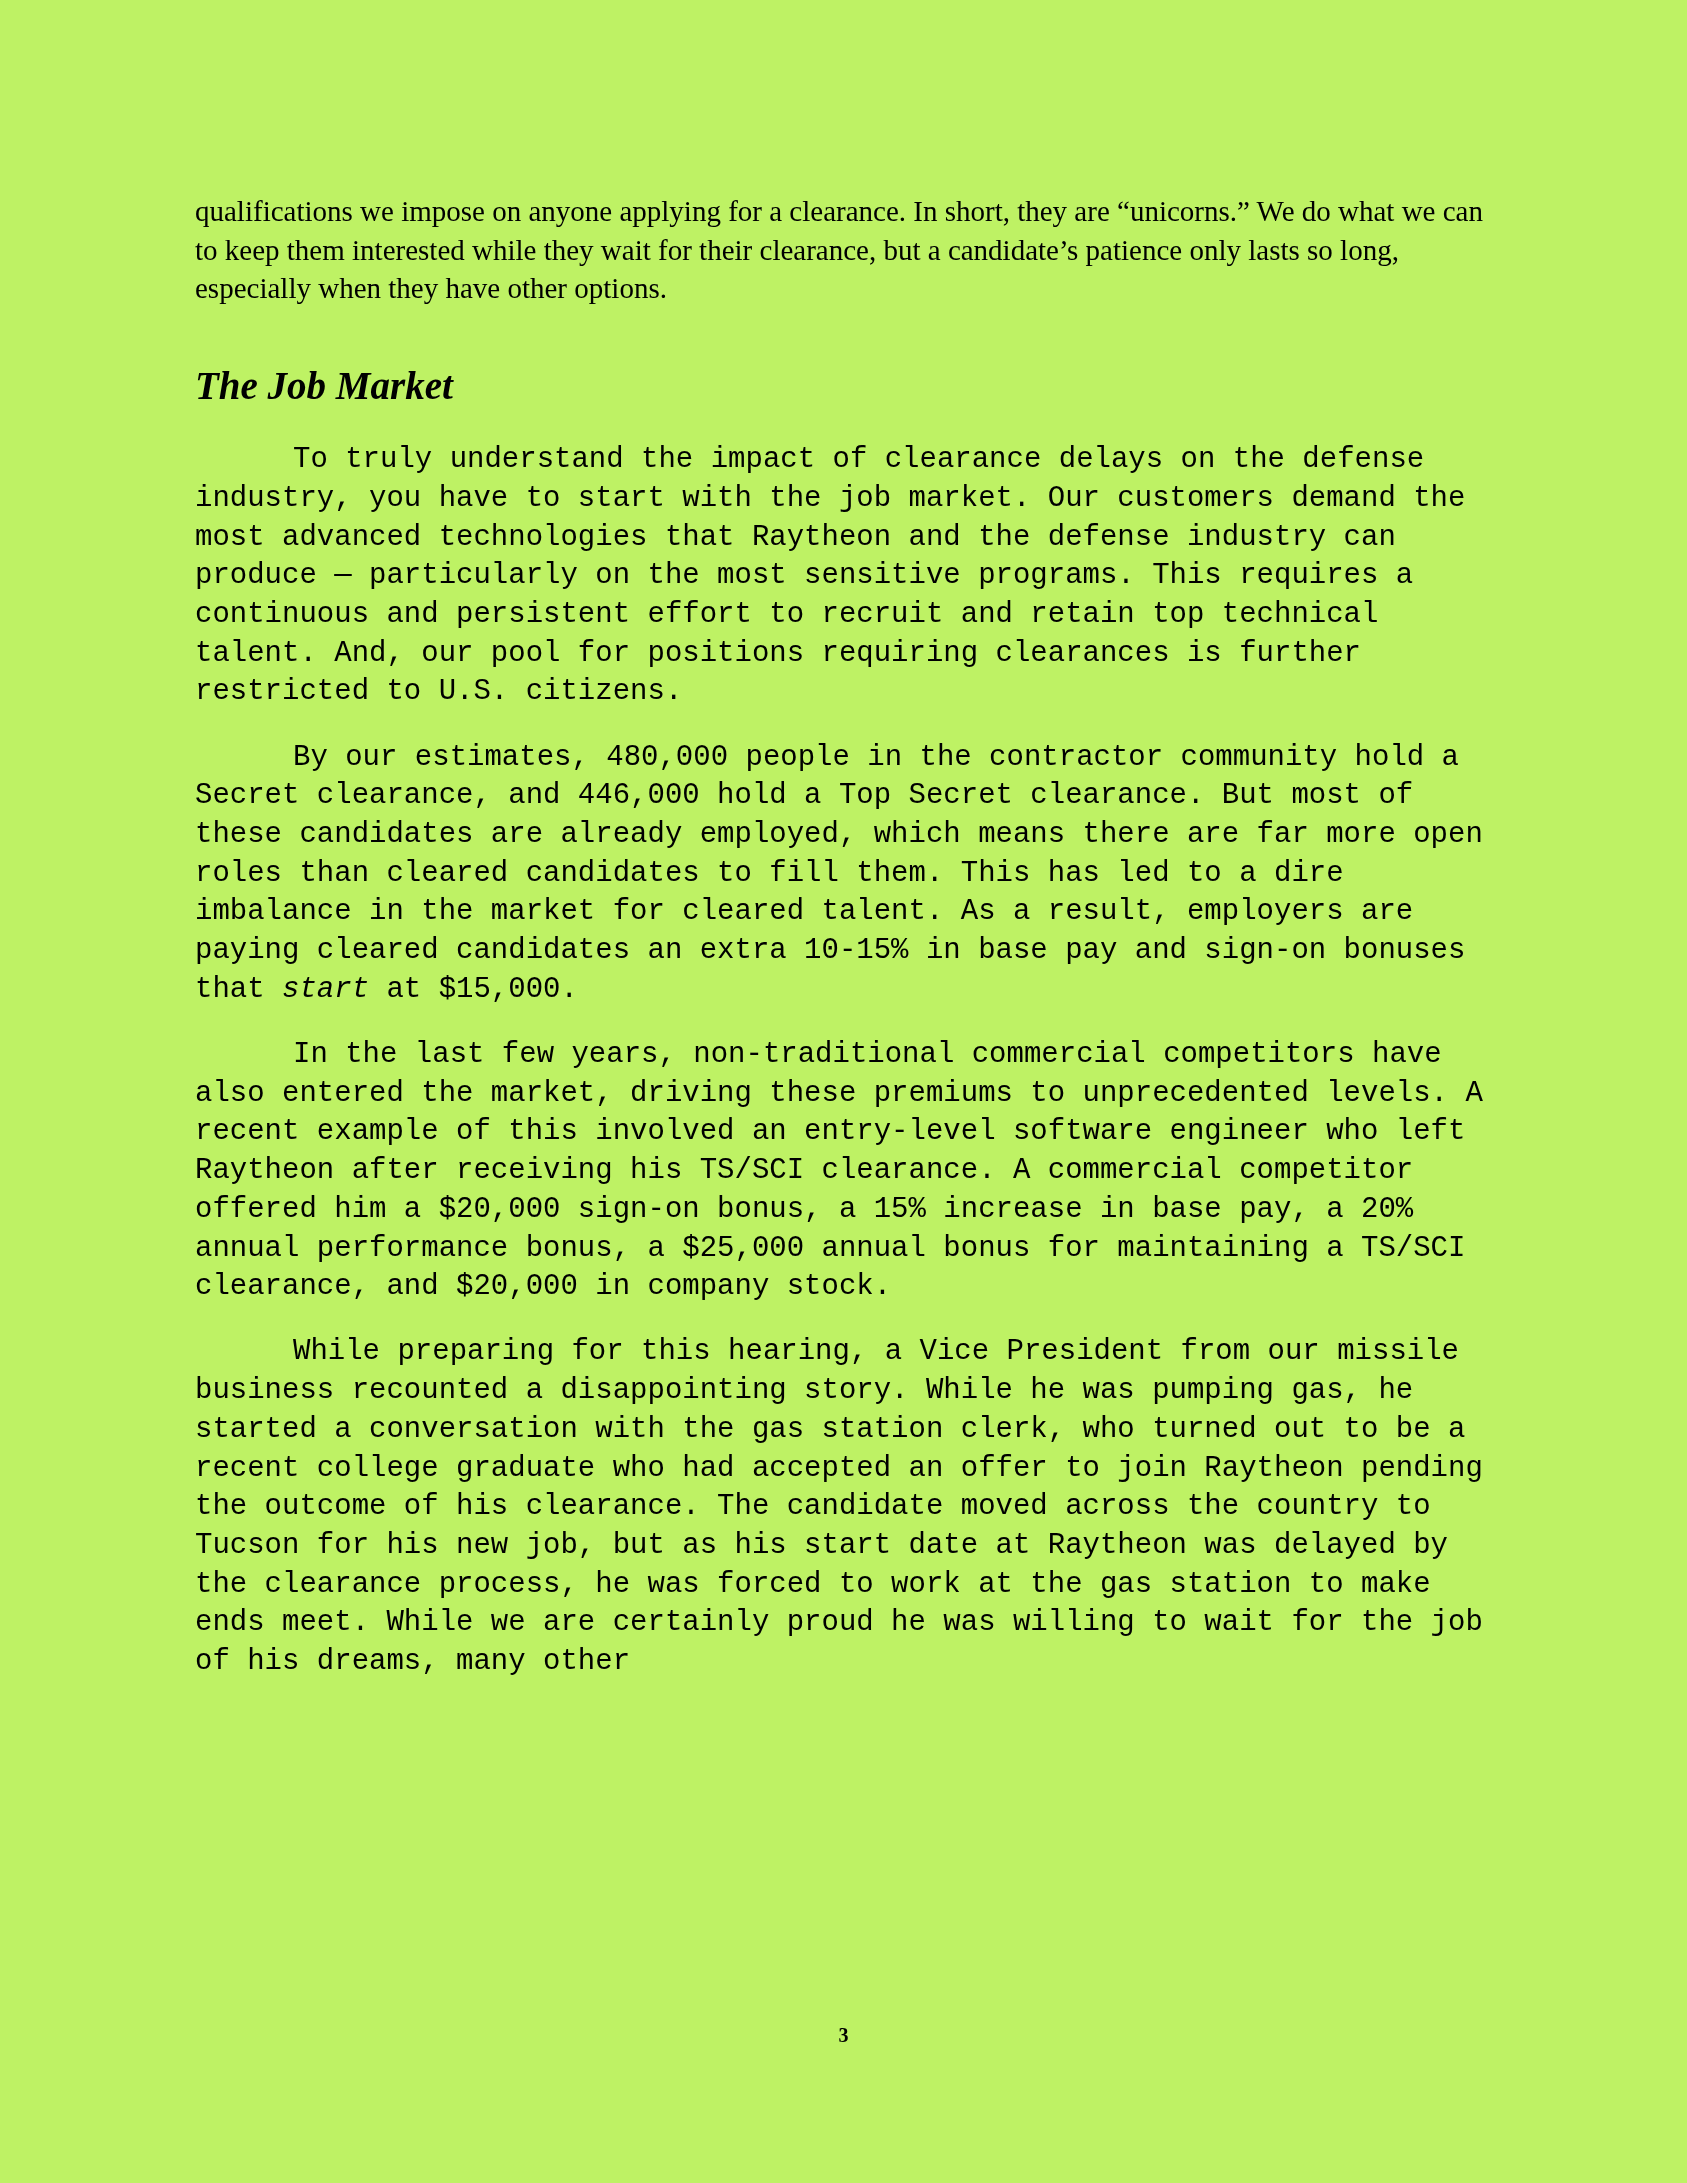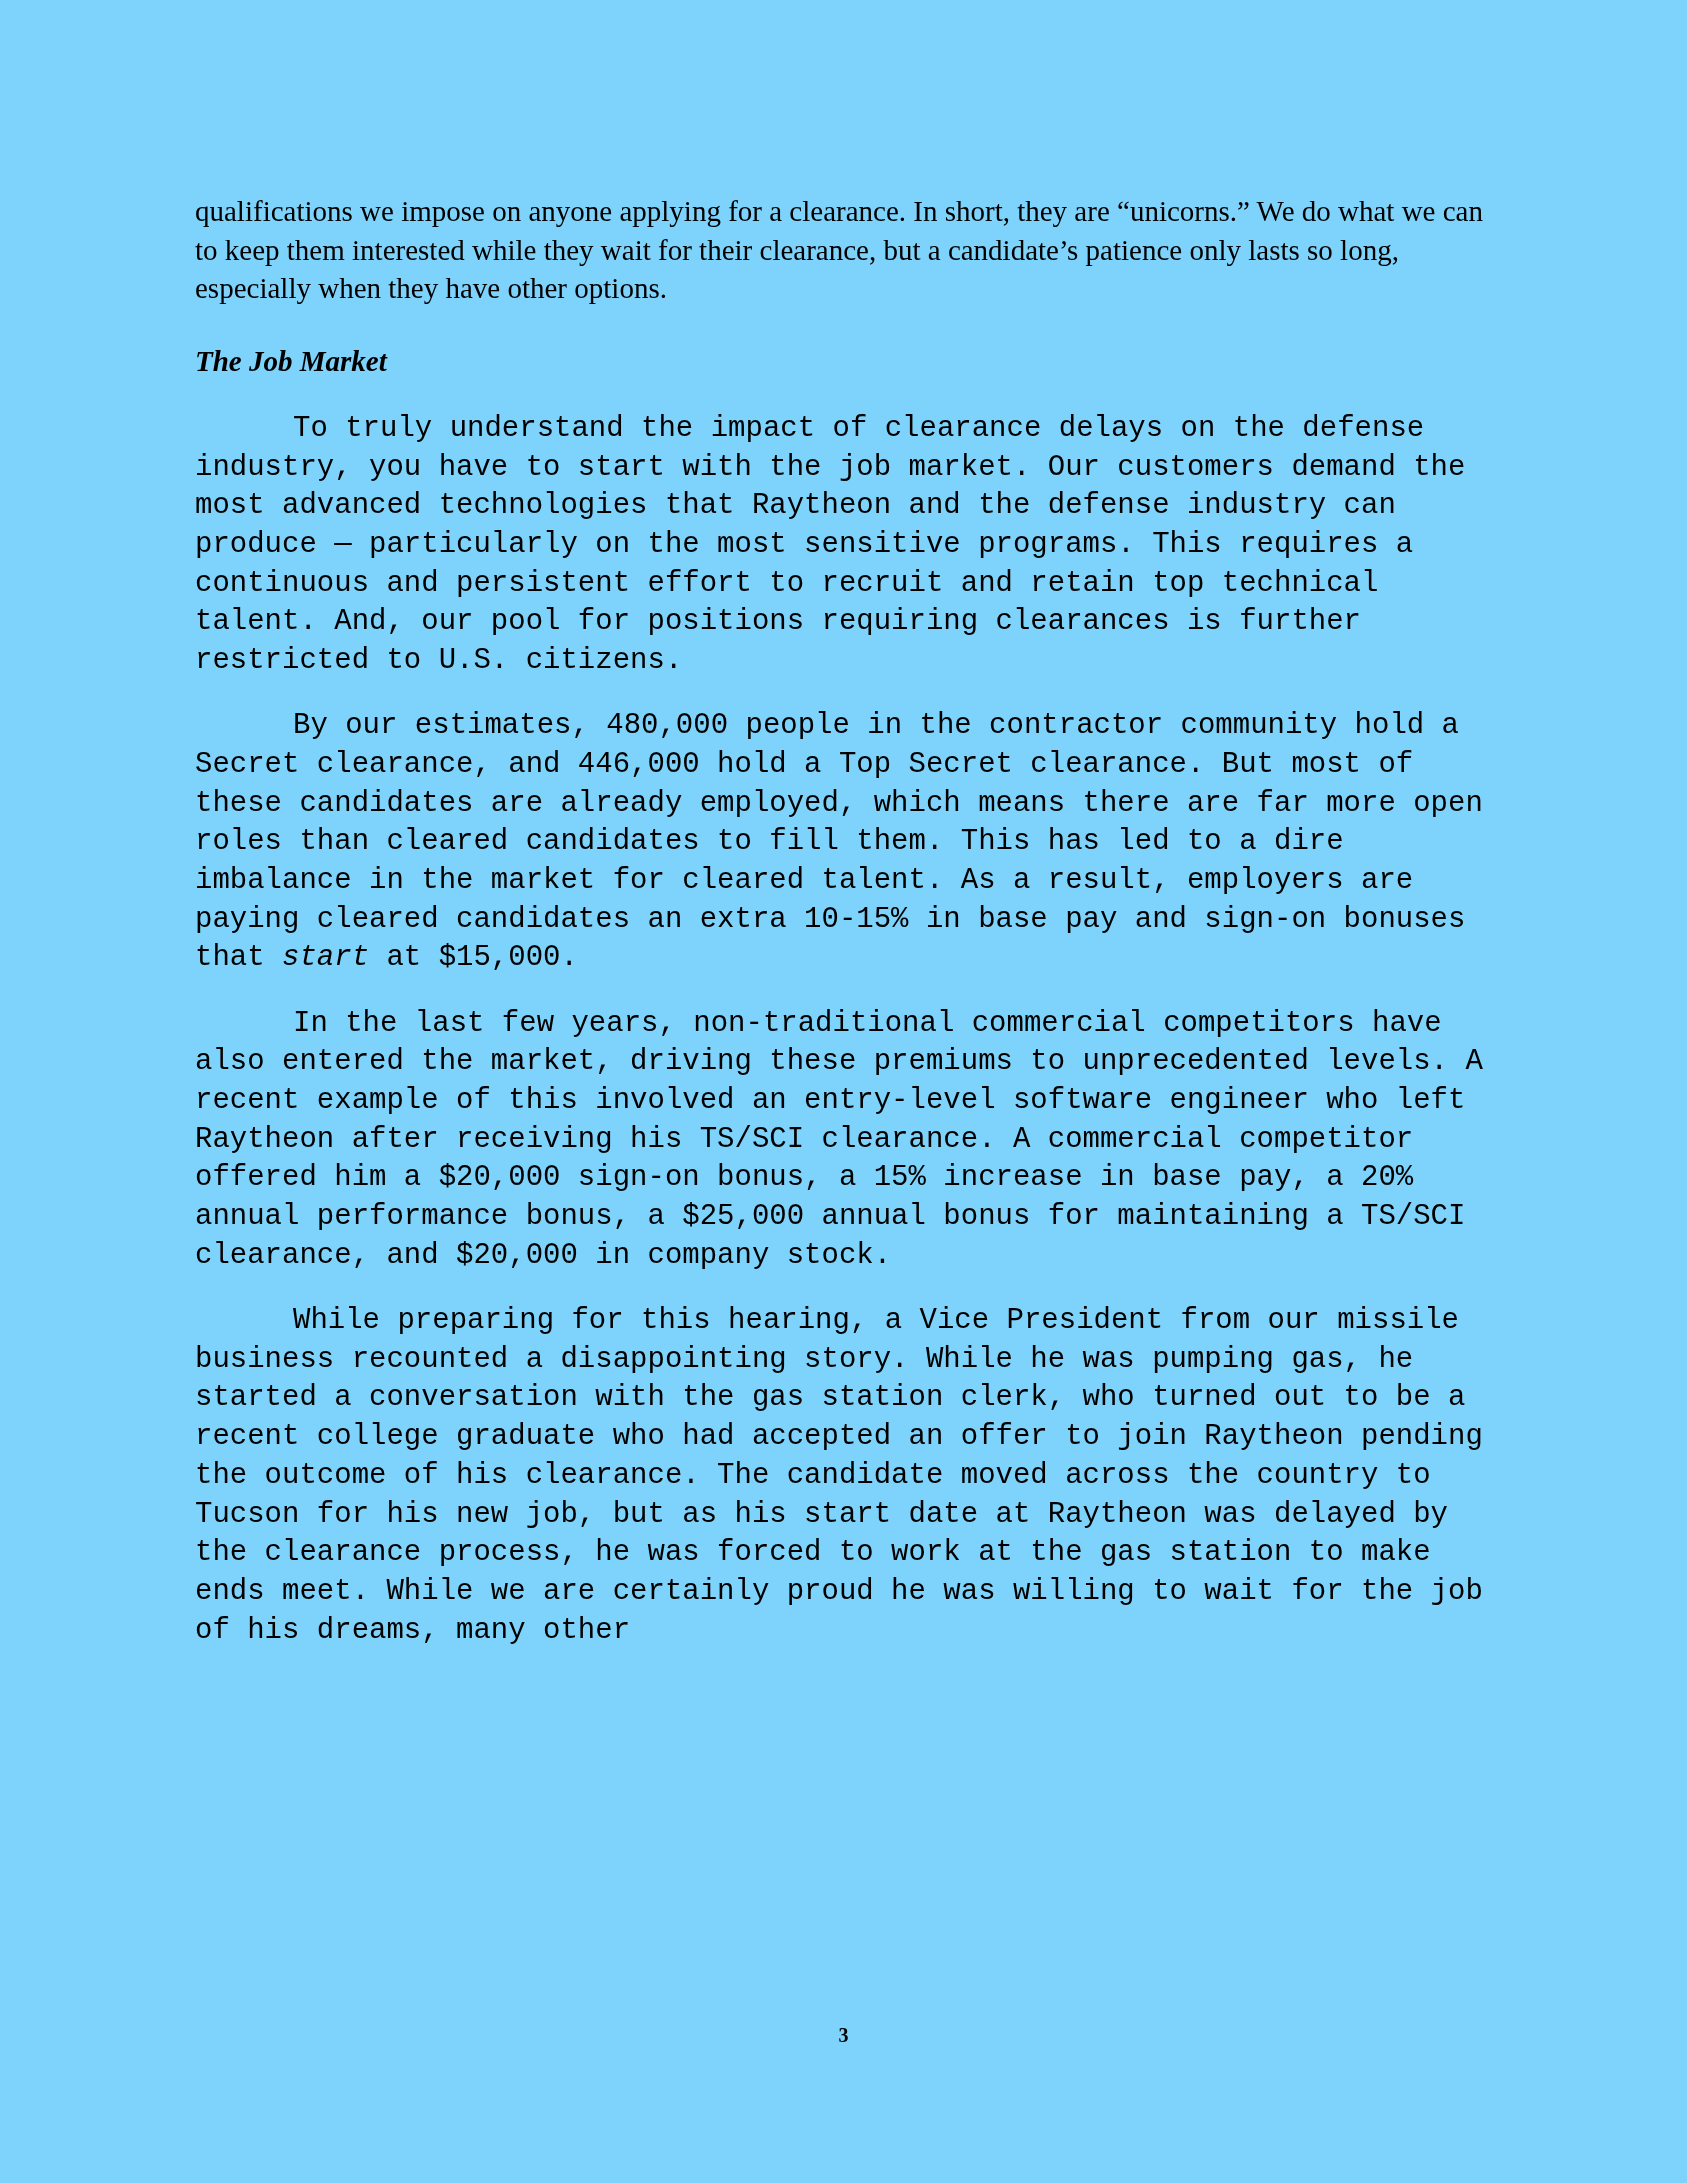--- a/index.html
+++ b/index.html
@@ -8,21 +8,21 @@
     background: #ffffff;
   }
   body {
     font-family: "Liberation Serif", serif;
     color: #000000;
   }
   .page {
     width: 1687px;
     height: 2183px;
     position: relative;
-    background: #7dd3fc;
+    background: #bef264;
     box-sizing: border-box;
   }
   .content {
     position: absolute;
     left: 195px;
     top: 192px;
     width: 1297px;
   }
   p {
     margin: 0 0 0 0;
@@ -33,24 +33,24 @@
   .para {
     margin-bottom: 26.5px;
   }
   .indent {
     text-indent: 98px;
     font-family: Liberation Mono, monospace;
   }
   .heading {
     font-weight: bold;
     font-style: italic;
-    font-size: 29px;
+    font-size: 39px;
     line-height: 1.335;
     margin-bottom: 29px;
-    margin-top: 34px;
+    margin-top: 52px;
   }
   em {
     font-style: italic;
   }
   .page-number {
     position: absolute;
     left: 0;
     right: 0;
     top: 2024px;
     text-align: center;

